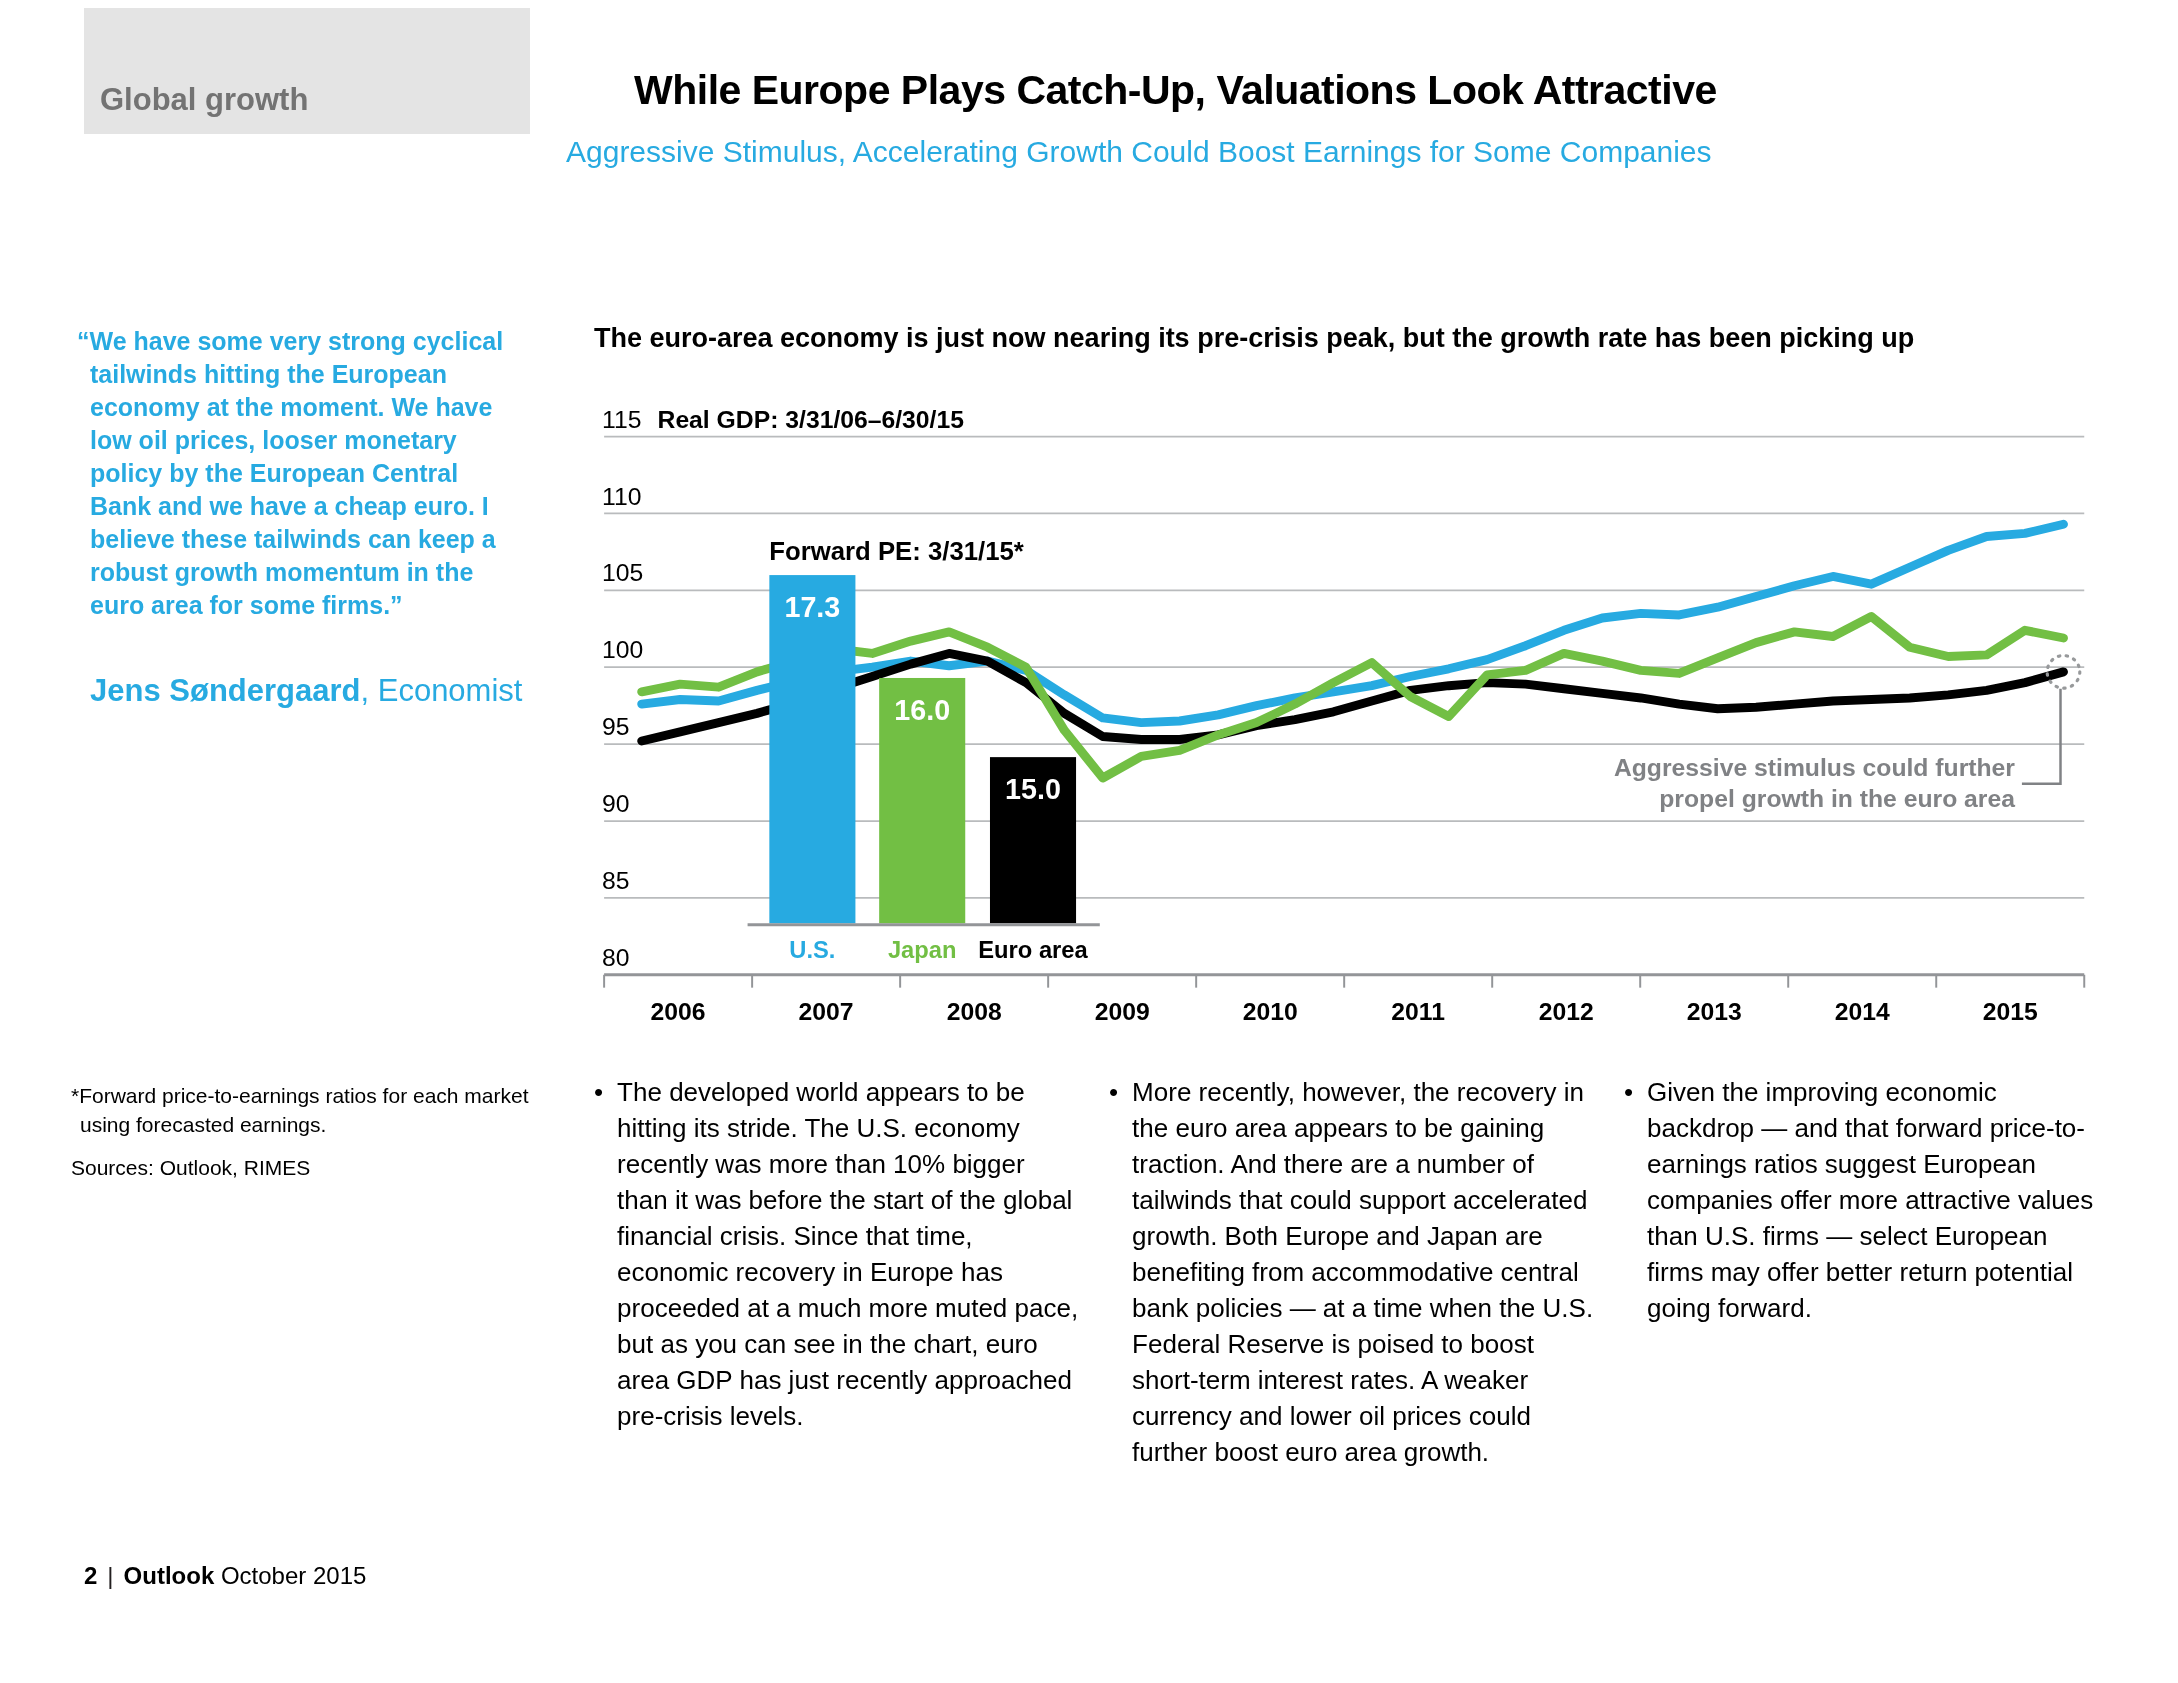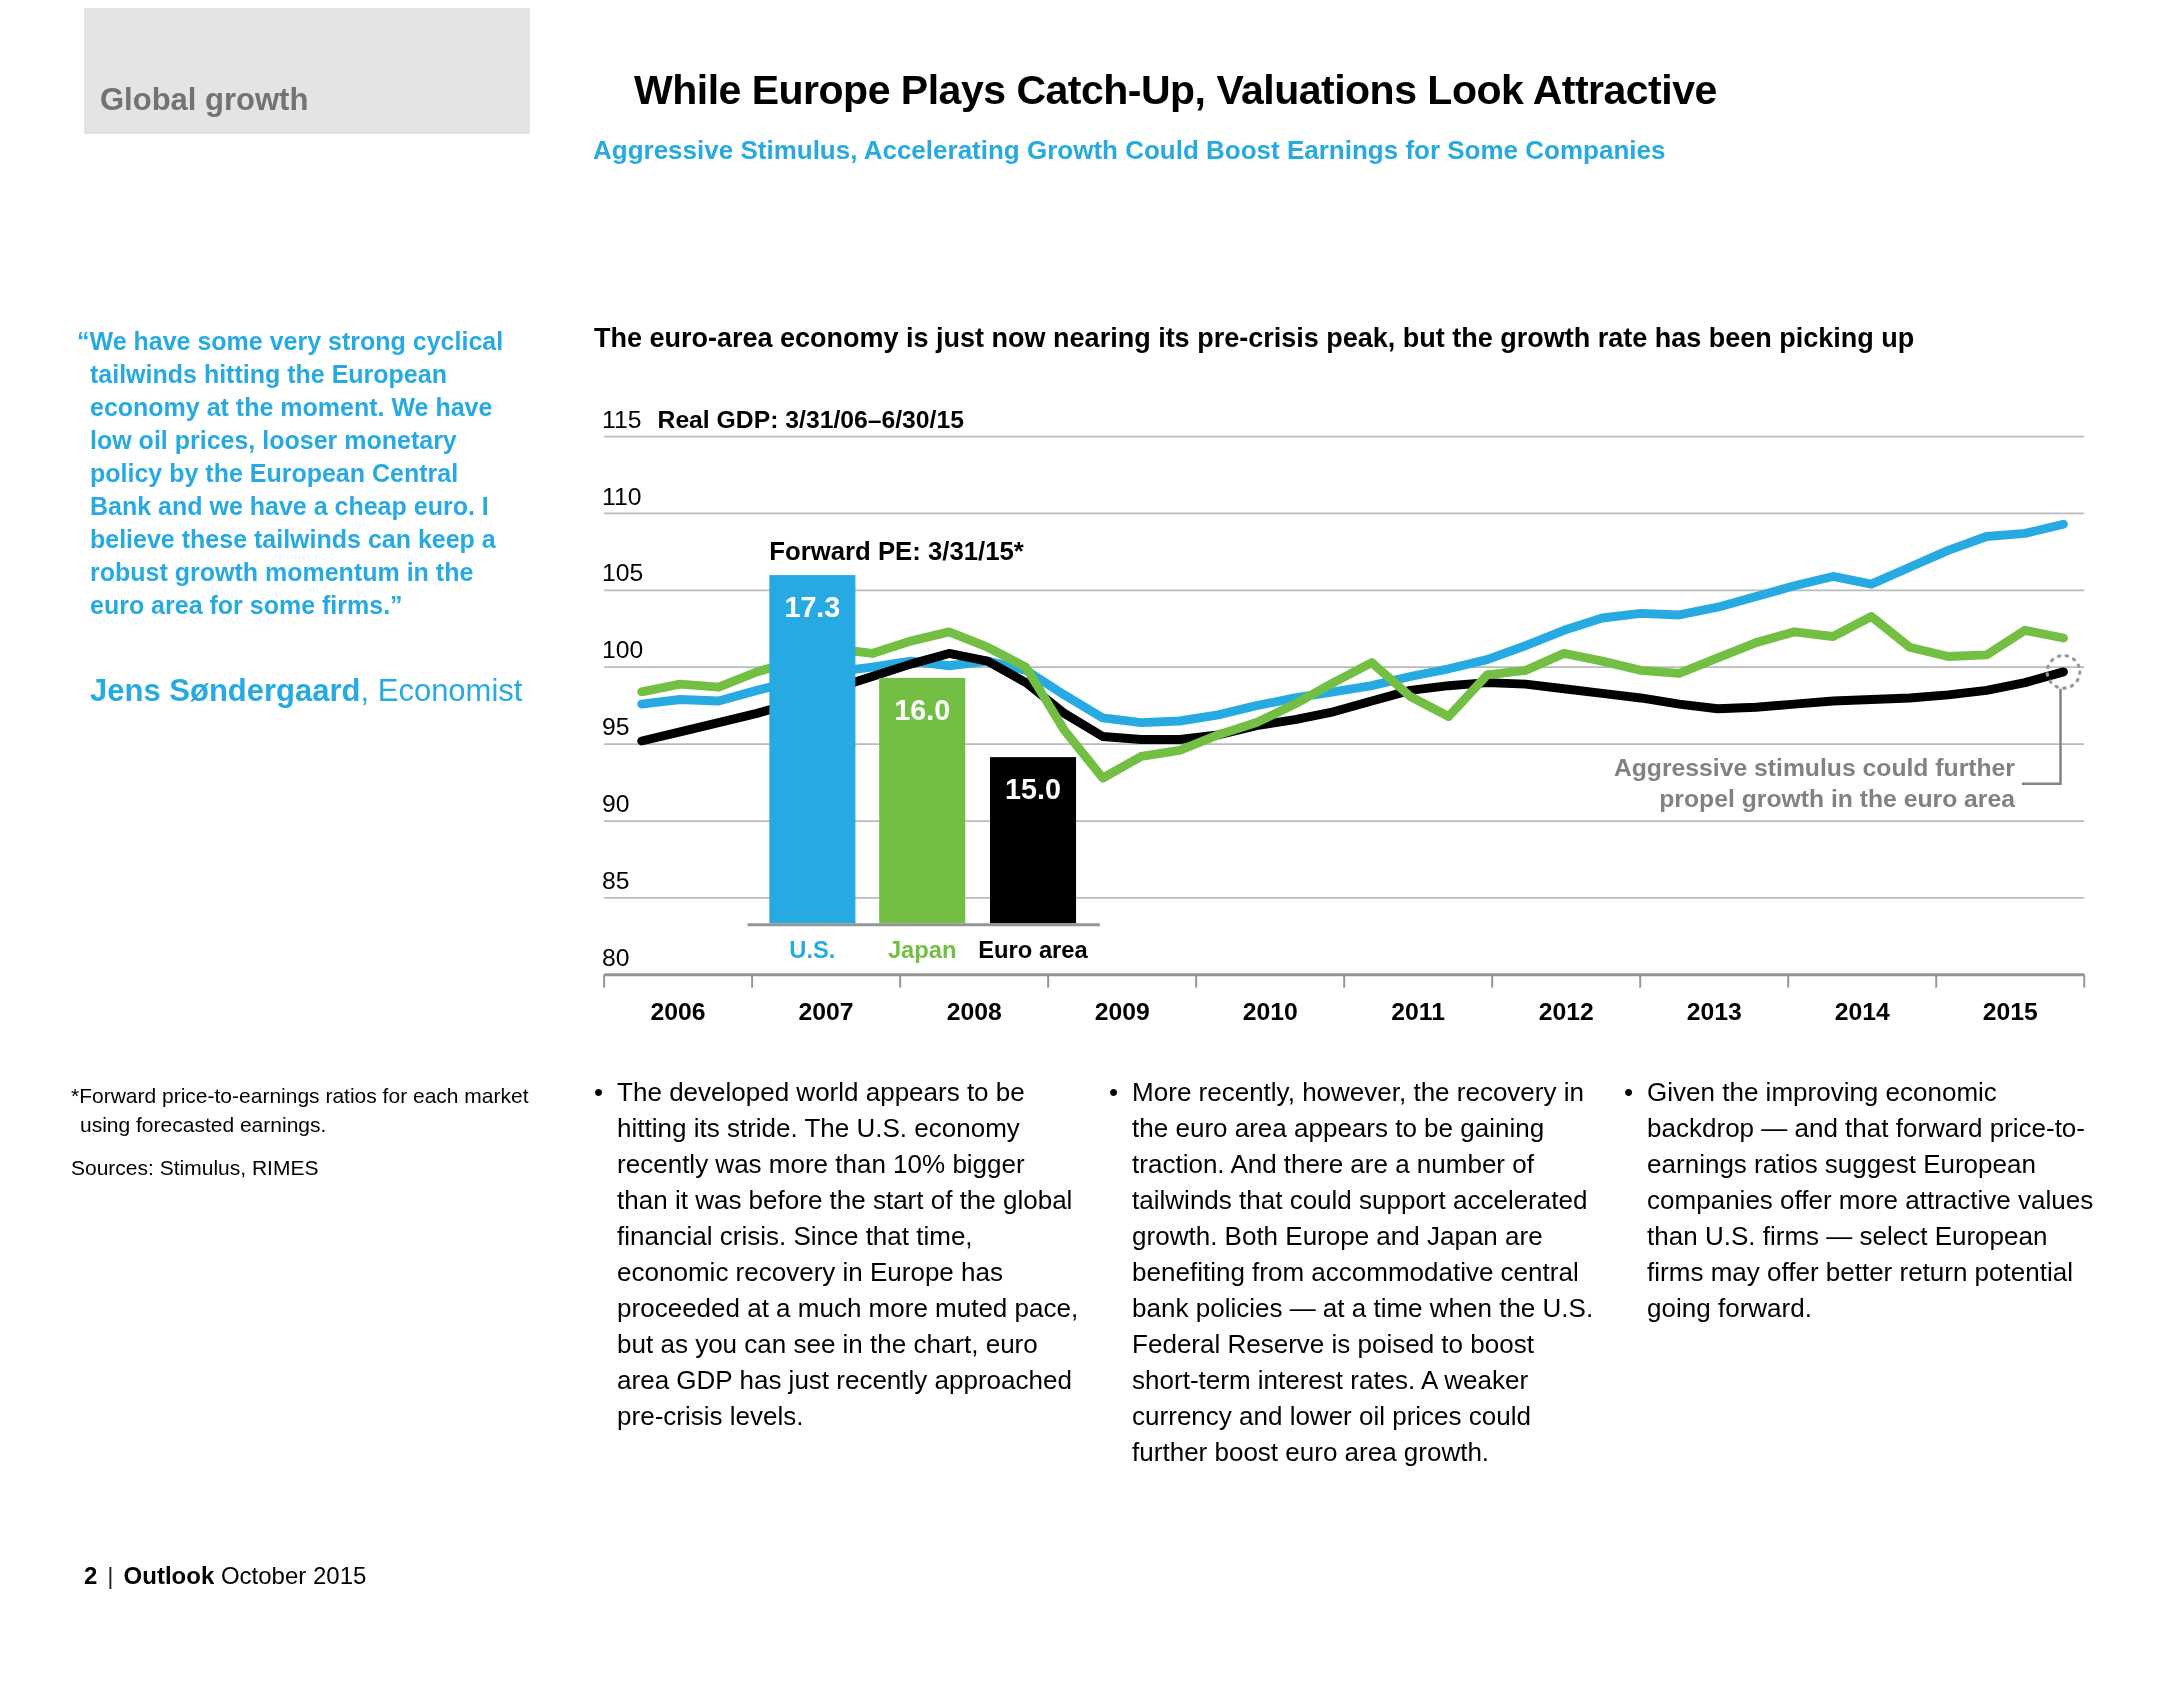--- a/index.html
+++ b/index.html
@@ -14,22 +14,22 @@
     background:#e4e4e4; display:flex; align-items:flex-end;
     padding:0 0 16px 16px; box-sizing:border-box;
   }
   .section-tab span { font-size:31px; font-weight:700; color:#737373; }
 
   .page-title {
     left:594px; top:67px; width:1544px;
     font-size:41px; font-weight:700; color:#000; letter-spacing:-0.5px;margin-left:40px;
   }
   .page-subtitle {
-    left:593px; top:135px; width:1544px;
-    font-size:26px; font-weight:700; color:#27aae1;
+    left:566px; top:135px; width:1544px;
+    font-size:30px; font-weight:400; color:#27aae1;
   }
 
   .quote {
     left:77px; top:325px; width:432px;
     font-size:25px; line-height:33px; font-weight:700; color:#27aae1;
     text-indent:-13px; padding-left:13px;
   }
   .quote-attr { left:90px; top:673px; width:436px; font-size:31px; color:#27aae1; }
   .quote-attr .b { font-weight:700; }
 
@@ -123,21 +123,21 @@
       <text x="463.5" y="568" font-size="24" font-weight="700" text-anchor="middle" fill="#000000">Euro area</text>
       <line x1="175" y1="534.5" x2="531" y2="534.5" stroke="#939598" stroke-width="3"></line>
       <text x="1456" y="384" font-size="25" font-weight="700" text-anchor="end" fill="#808285"><tspan x="1456" y="384">Aggressive stimulus could further</tspan><tspan x="1456" y="415">propel growth in the euro area</tspan></text>
       <polyline points="1463,392 1502,392 1502,296" fill="none" stroke="#808285" stroke-width="2.5"></polyline>
       <circle cx="1505.0" cy="278.8" r="16.5" fill="none" stroke="#97999b" stroke-width="3.2" stroke-dasharray="1.5 6.5" stroke-linecap="round"></circle>
     </svg>
 </div>
 
 <div class="abs footnote">
   <p>*Forward price-to-earnings ratios for each market using forecasted earnings.</p>
-  <p>Sources: Stimulus, RIMES</p>
+  <p>Sources: Outlook, RIMES</p>
 </div>
 
 <div class="bullets">
   <div class="col col1">
     <span class="dot">•</span>
     <div class="text">The developed world appears to be hitting its stride. The U.S. economy recently was more than 10% bigger than it was before the start of the global financial crisis. Since that time, economic recovery in Europe has proceeded at a much more muted pace, but as you can see in the chart, euro area GDP has just recently approached pre-crisis levels.</div>
   </div>
   <div class="col col2">
     <span class="dot">•</span>
     <div class="text">More recently, however, the recovery in the euro area appears to be gaining traction. And there are a number of tailwinds that could support accelerated growth. Both Europe and Japan are benefiting from accommodative central bank policies — at a time when the U.S. Federal Reserve is poised to boost short-term interest rates. A weaker currency and lower oil prices could further boost euro area growth.</div>

